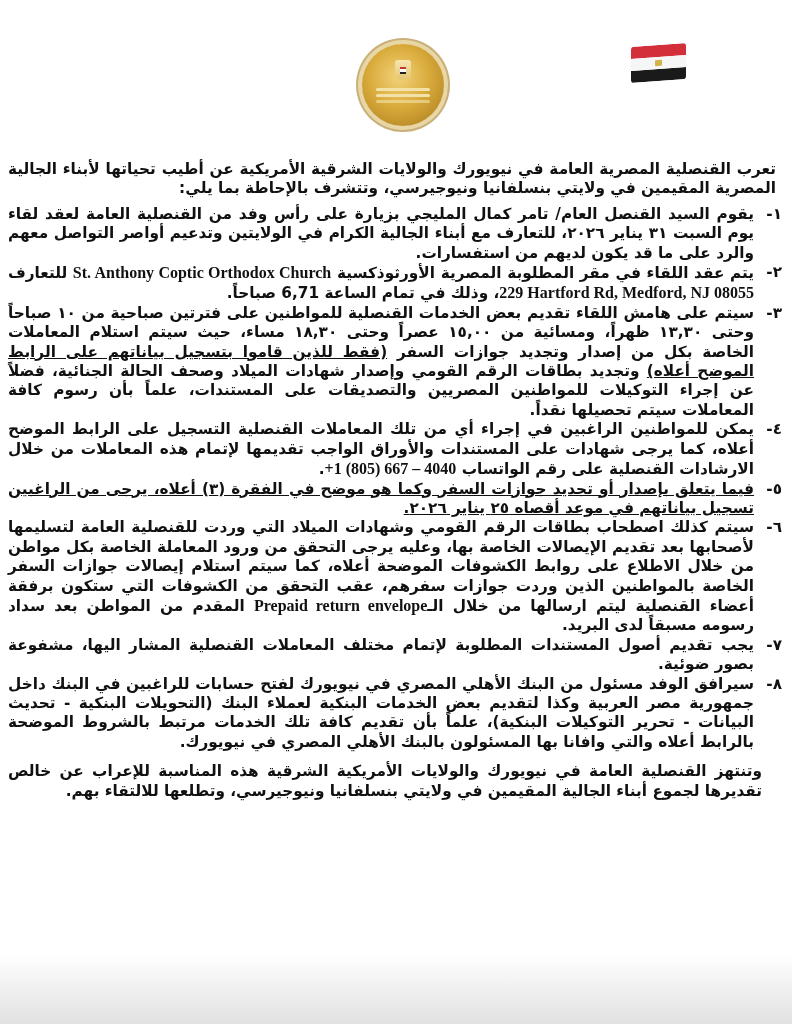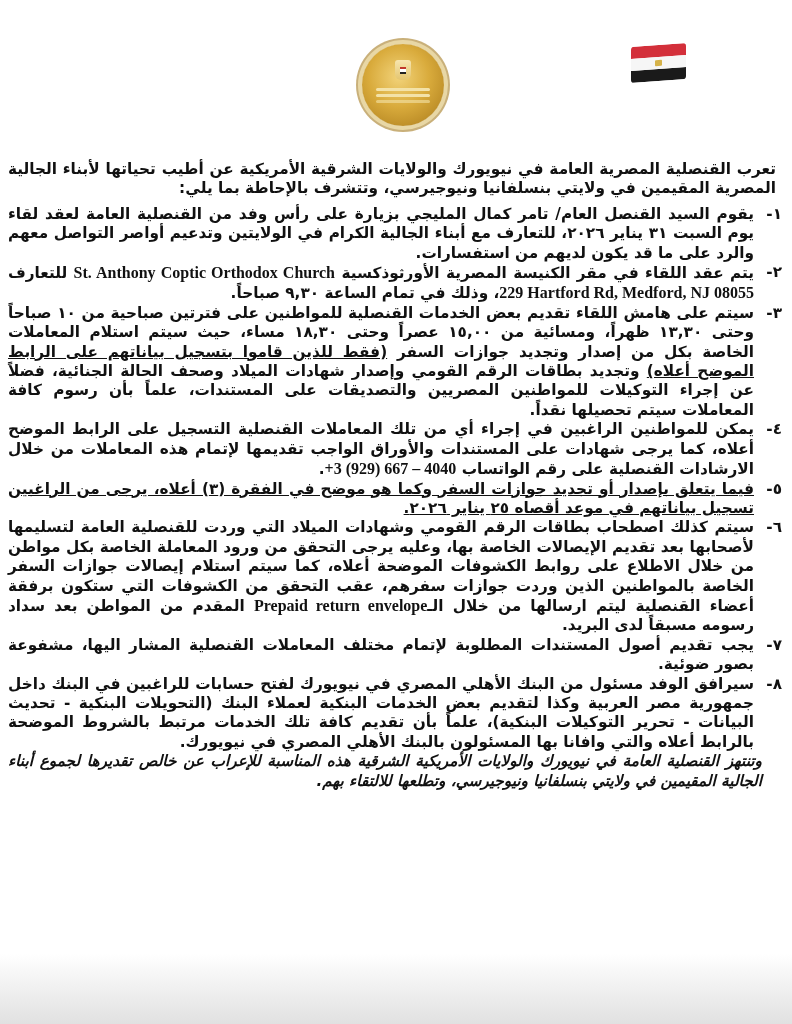--- a/index.html
+++ b/index.html
@@ -52,21 +52,21 @@
     text-align:center; font-size:16.5px; text-decoration:underline;
     margin:0 0 7px 0; padding-left:60px;
   }
   .intro { margin:0 0 6px 0; padding-right:6px; }
   .items { margin:0; padding:0; list-style:none; }
   .item { display:flex; flex-direction:row; margin:0 0 0 0; }
   .item .num { flex:0 0 28px; text-align:right; }
   .item .body { flex:1; }
   .latin { font-family:"Liberation Serif", serif; font-weight:bold; direction:ltr; unicode-bidi:embed; font-size:16px; }
   .u { text-decoration:underline; }
-  .closing { padding-right:20px;font-style:italic; }
+  .closing { margin-top:10px; padding-right:20px; }
 </style>
 </head>
 <body>
 
 <div class="seal">
   <div class="eagle"></div>
   <div class="seal-text"></div>
 </div>
 
 <div class="flag">
@@ -82,41 +82,41 @@
 
   <div class="items">
     <div class="item">
       <span class="num">١-</span>
       <span class="body">يقوم السيد القنصل العام/ تامر كمال المليجي بزيارة على رأس وفد من القنصلية العامة لعقد لقاء يوم السبت ٣١ يناير ٢٠٢٦، للتعارف مع أبناء الجالية الكرام في الولايتين وتدعيم أواصر التواصل معهم والرد على ما قد يكون لديهم من استفسارات.</span>
     </div>
 
     <div class="item">
       <span class="num">٢-</span>
       <span class="body">
-        <span>يتم عقد اللقاء في مقر الكنيسة المصرية الأورثوذكسية</span>
+        <span>يتم عقد اللقاء في مقر المطلوبة المصرية الأورثوذكسية</span>
         <span class="latin">St. Anthony Coptic Orthodox Church</span>
         <span>للتعارف</span>
-        <span class="latin">229 Hartford Rd, Medford, NJ 08055</span><span>، وذلك في تمام الساعة ٩,٣٠ صباحاً.</span>
+        <span class="latin">229 Hartford Rd, Medford, NJ 08055</span><span>، وذلك في تمام الساعة 6,71 صباحاً.</span>
       </span>
     </div>
 
     <div class="item">
       <span class="num">٣-</span>
       <span class="body">
         <span>سيتم على هامش اللقاء تقديم بعض الخدمات القنصلية للمواطنين على فترتين صباحية من ١٠ صباحاً وحتى ١٣,٣٠ ظهراً، ومسائية من ١٥,٠٠ عصراً وحتى ١٨,٣٠ مساء، حيث سيتم استلام المعاملات الخاصة بكل من إصدار وتجديد جوازات السفر</span>
         <span class="u">(فقط للذين قاموا بتسجيل بياناتهم على الرابط الموضح أعلاه)</span>
         <span>وتجديد بطاقات الرقم القومي وإصدار شهادات الميلاد وصحف الحالة الجنائية، فضلاً عن إجراء التوكيلات للمواطنين المصريين والتصديقات على المستندات، علماً بأن رسوم كافة المعاملات سيتم تحصيلها نقداً.</span>
       </span>
     </div>
 
     <div class="item">
       <span class="num">٤-</span>
       <span class="body">
         <span>يمكن للمواطنين الراغبين في إجراء أي من تلك المعاملات القنصلية التسجيل على الرابط الموضح أعلاه، كما يرجى شهادات على المستندات والأوراق الواجب تقديمها لإتمام هذه المعاملات من خلال الارشادات القنصلية على رقم الواتساب</span>
-        <span class="latin">+3 (929) 667 – 4040</span><span>.</span>
+        <span class="latin">+1 (805) 667 – 4040</span><span>.</span>
       </span>
     </div>
 
     <div class="item">
       <span class="num">٥-</span>
       <span class="body u">فيما يتعلق بإصدار أو تجديد جوازات السفر وكما هو موضح في الفقرة (٣) أعلاه، يرجى من الراغبين تسجيل بياناتهم في موعد أقصاه ٢٥ يناير ٢٠٢٦.</span>
     </div>
 
     <div class="item">
       <span class="num">٦-</span>

